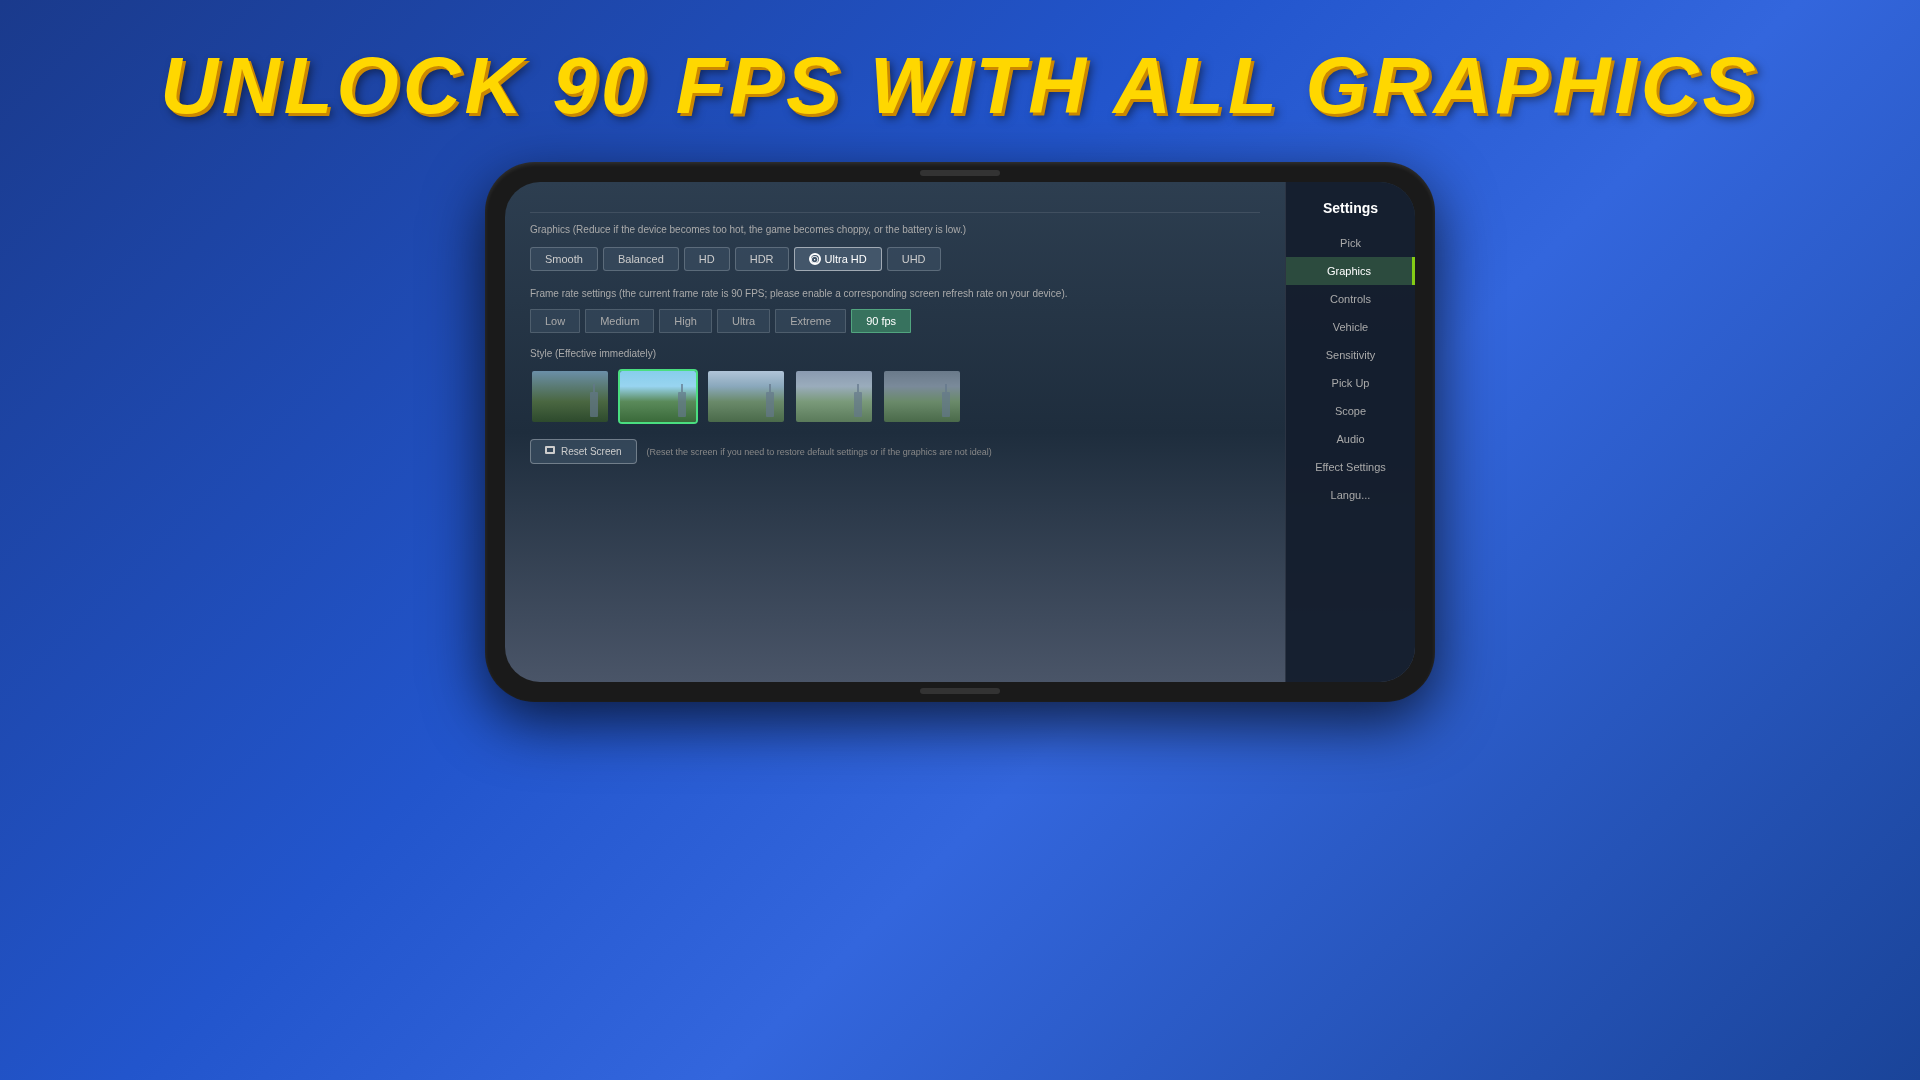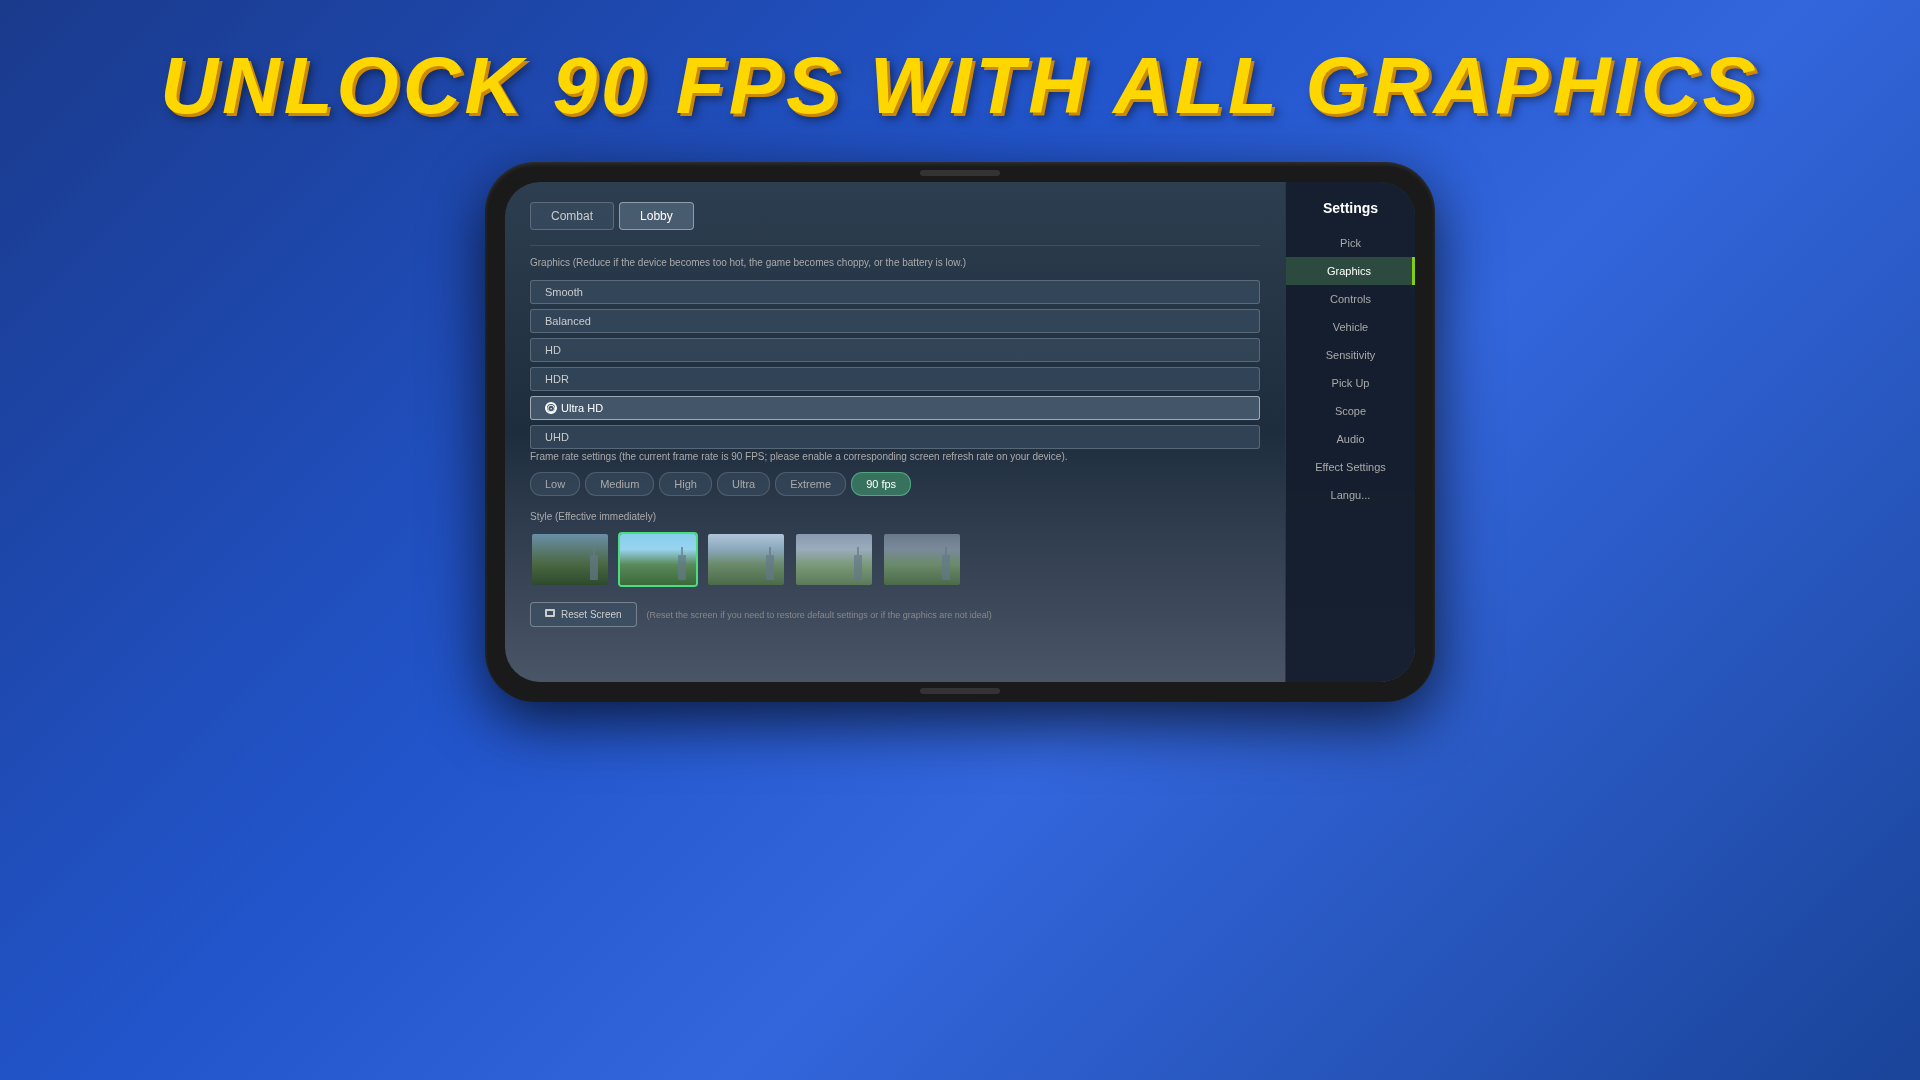--- a/index.html
+++ b/index.html
@@ -151,21 +151,21 @@
     .section-label {
       color: #aaa;
       font-size: 10px;
       margin-bottom: 10px;
       line-height: 1.4;
     }
 
     .quality-buttons {
       display: flex;
       gap: 5px;
-      flex-direction: column;
+      margin-bottom: 15px;
     }
 
     .quality-btn {
       padding: 5px 14px;
       background: rgba(60,80,100,0.6);
       border: 1px solid rgba(255,255,255,0.2);
       border-radius: 3px;
       color: #ccc;
       font-size: 11px;
       cursor: pointer;
@@ -200,21 +200,21 @@
     .framerate-buttons {
       display: flex;
       gap: 5px;
       margin-bottom: 15px;
     }
 
     .fps-btn {
       padding: 5px 14px;
       background: rgba(60,80,100,0.5);
       border: 1px solid rgba(255,255,255,0.15);
-      border-radius: 11px;
+      border-radius: 1px;
       color: #aaa;
       font-size: 11px;
       cursor: pointer;
     }
 
     .fps-btn.active {
       background: rgba(60, 130, 100, 0.8);
       color: white;
       border-color: rgba(100,200,150,0.6);
     }
@@ -326,24 +326,20 @@
 
   <div class="phone-wrapper">
     <div class="phone">
       <div class="phone-notch-top"></div>
       <div class="phone-notch-bottom"></div>
 
       <div class="phone-screen">
 
         <div class="main-content">
 
-          <div class="tabs-row">
-            <button class="tab-btn">Combat</button>
-            <button class="tab-btn active">Lobby</button>
-          </div>
 
           <div class="divider"></div>
 
           <p class="section-label">Graphics (Reduce if the device becomes too hot, the game becomes choppy, or the battery is low.)</p>
 
           <div class="quality-buttons">
             <button class="quality-btn">Smooth</button>
             <button class="quality-btn">Balanced</button>
             <button class="quality-btn">HD</button>
             <button class="quality-btn">HDR</button>

